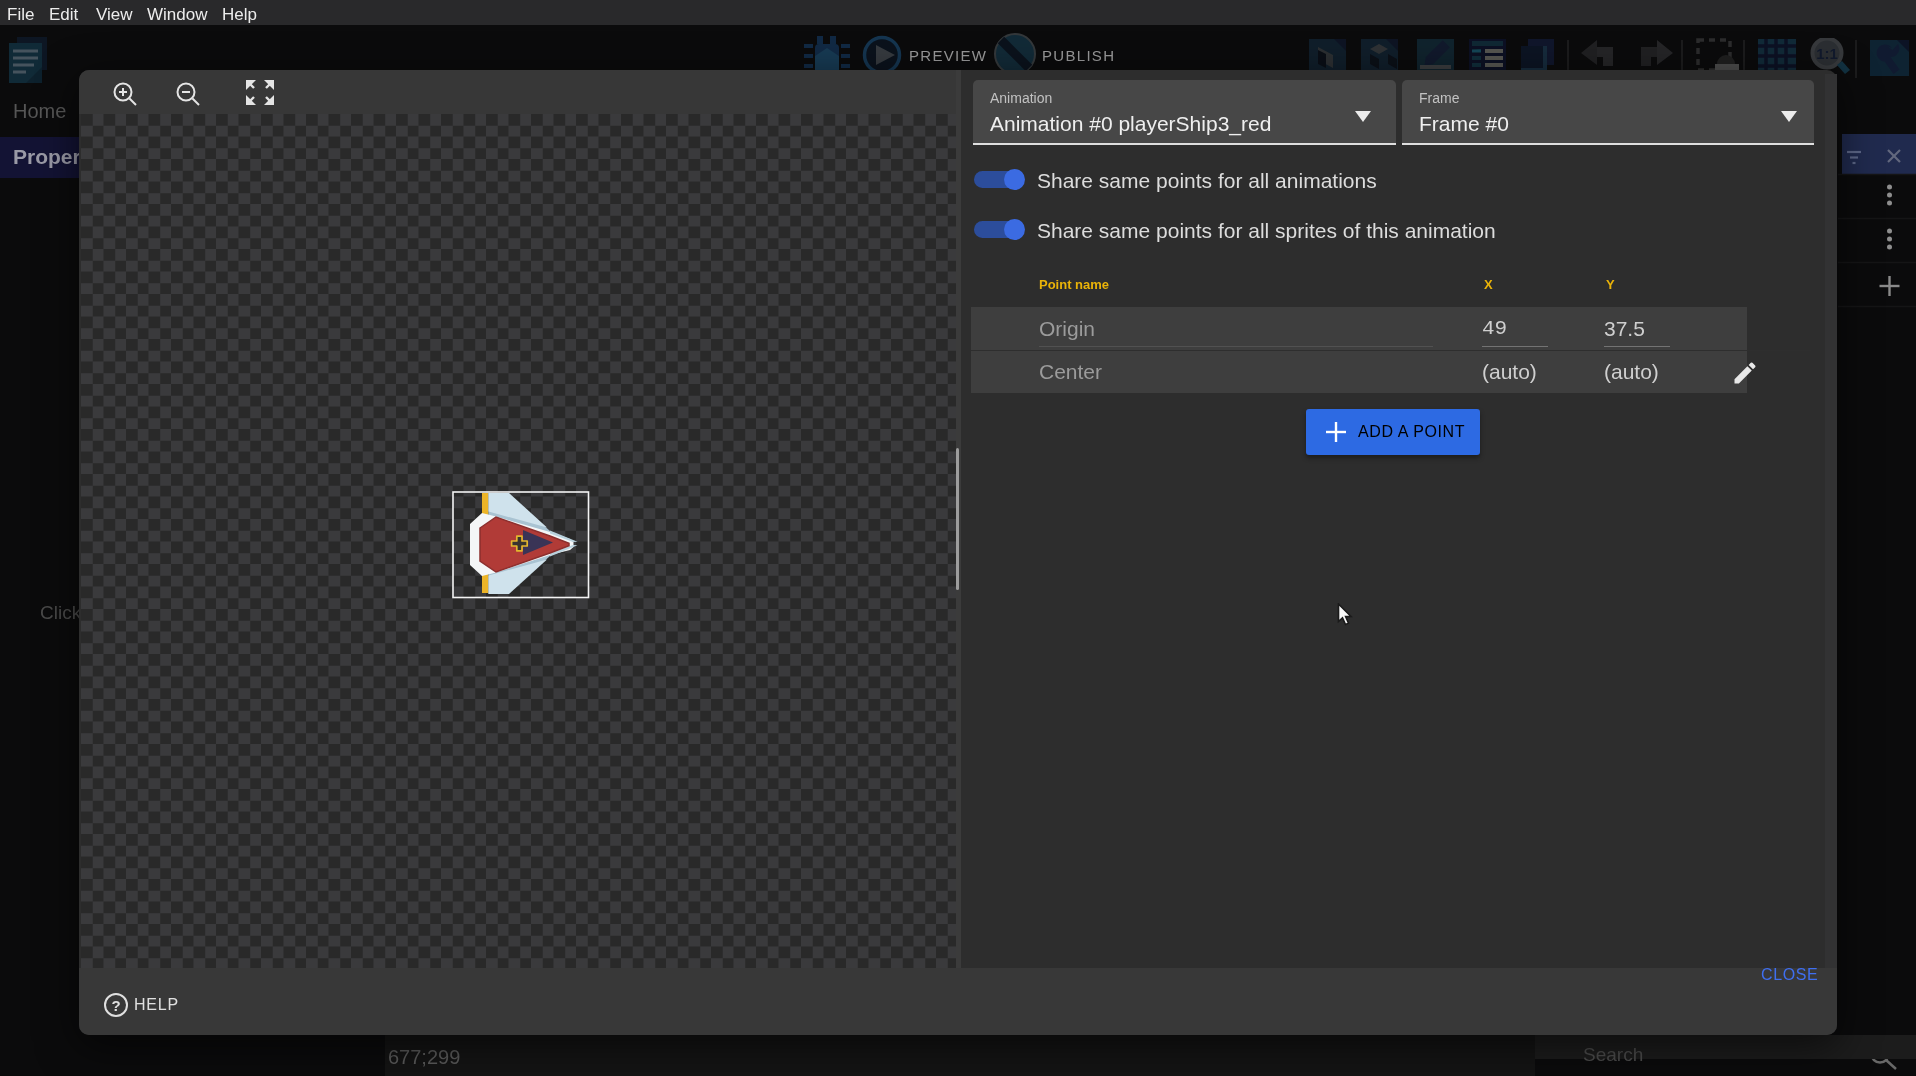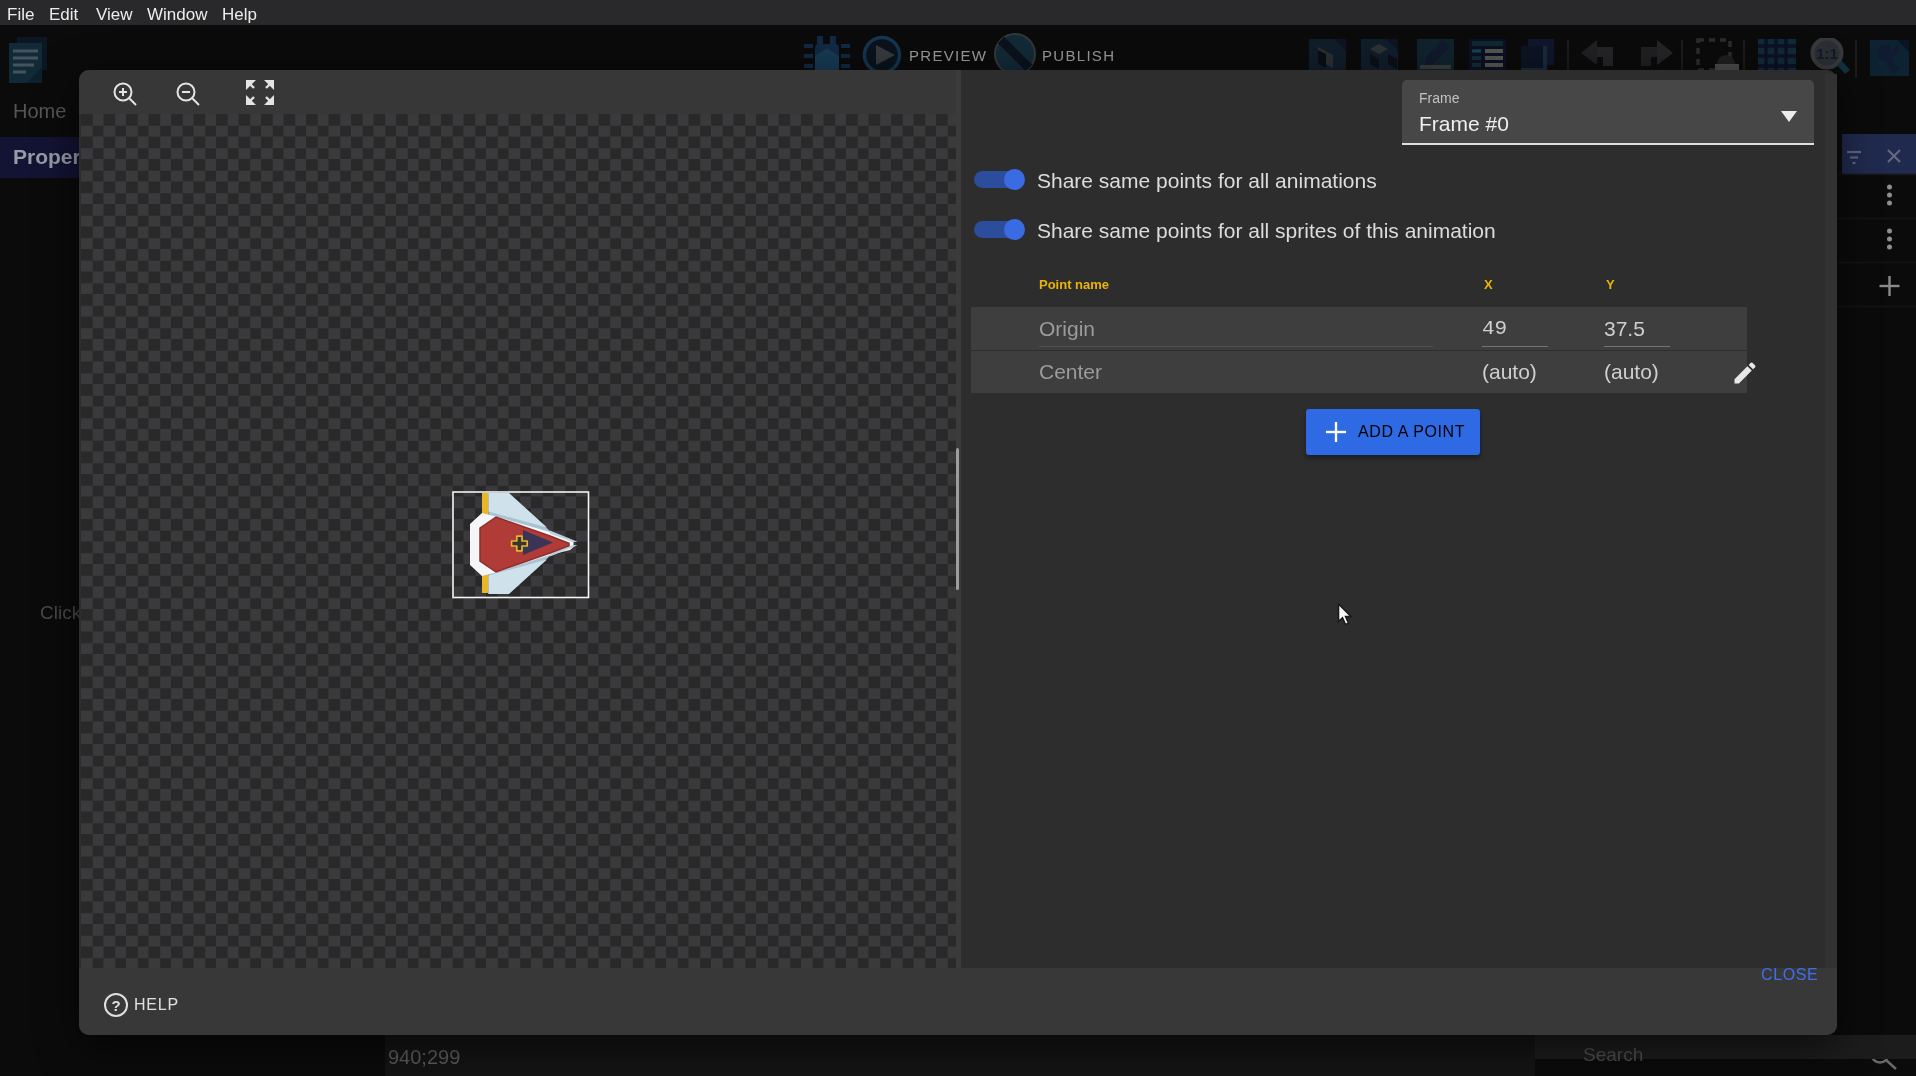--- a/index.html
+++ b/index.html
@@ -220,21 +220,21 @@
   <svg class="abs" style="left:1866px;top:1042px" width="40" height="32">
     <circle cx="14" cy="12" r="8.5" fill="none" stroke="#686868" stroke-width="2.5"></circle>
     <line x1="20" y1="18" x2="30" y2="27" stroke="#686868" stroke-width="2.5"></line>
   </svg>
   <div class="abs" id="home-tab">Home</div>
   <div class="abs" id="props-row">
       <span>Propertie</span>
     </div>
   <div class="abs" id="click-txt">Click</div>
   <div class="abs" style="left:385px;top:1035px;width:1150px;height:41px;background:#141414"></div>
-  <div class="abs" id="coords">940;299</div>
+  <div class="abs" id="coords">677;299</div>
   <div class="abs" id="searchbox">
       <span>Search</span>
     </div>
 
   <div class="abs" id="dialog">
     <div class="abs" id="prev-toolbar"></div>
     <div class="abs" id="divider"></div>
     <div class="abs" id="checker"></div>
     <div class="abs" id="vscroll"></div>
     <div class="abs" style="left:1746px;top:4px;width:12px;height:894px;background:#323233"></div>
@@ -276,20 +276,25 @@
       <polygon points="28,37 44,26 98,45 117,52.3 117,54.7 98,62 44,81 28,70" fill="#b13b37" stroke="#8c2f2e" stroke-width="1.5"></polygon>
       <polygon points="71,39 71,64 101,51.5" fill="#3a3456"></polygon>
       <path d="M64.8,45.2 h5.2 v4.8 h5.2 v5 h-5.2 v4.8 h-5.2 v-4.8 h-5.2 v-5 h5.2 z" fill="#383430" stroke="#e2b62e" stroke-width="1.7" stroke-linejoin="round"></path>
       <rect x="1" y="1" width="135.5" height="105.5" fill="none" stroke="#f4f4f4" stroke-width="1.6"></rect>
     </svg>
 
     <svg class="abs" style="left:1258px;top:533px" width="18" height="24">
       <polygon points="1.5,1 1.5,18.5 5.5,14.8 8.5,21.5 11.5,20.2 8.6,13.6 14,13.4" fill="#f8f8f8" stroke="#1a1a1a" stroke-width="1.6"></polygon>
     </svg>
 
+    <div class="dd" style="left:894px; width:423px;">
+      <span class="lbl">Animation</span>
+        <span class="val">Animation #0 playerShip3_red</span>
+      <span class="arr" style="left:382px"></span>
+    </div>
     <div class="dd" style="left:1323px; width:412px;">
       <span class="lbl">Frame</span>
         <span class="val">Frame #0</span>
       <span class="arr" style="left:379px"></span>
     </div>
 
     <div class="toggle" style="left:895px; top:94px;">
         <span class="track"></span>
         <span class="knob"></span>
       </div>

